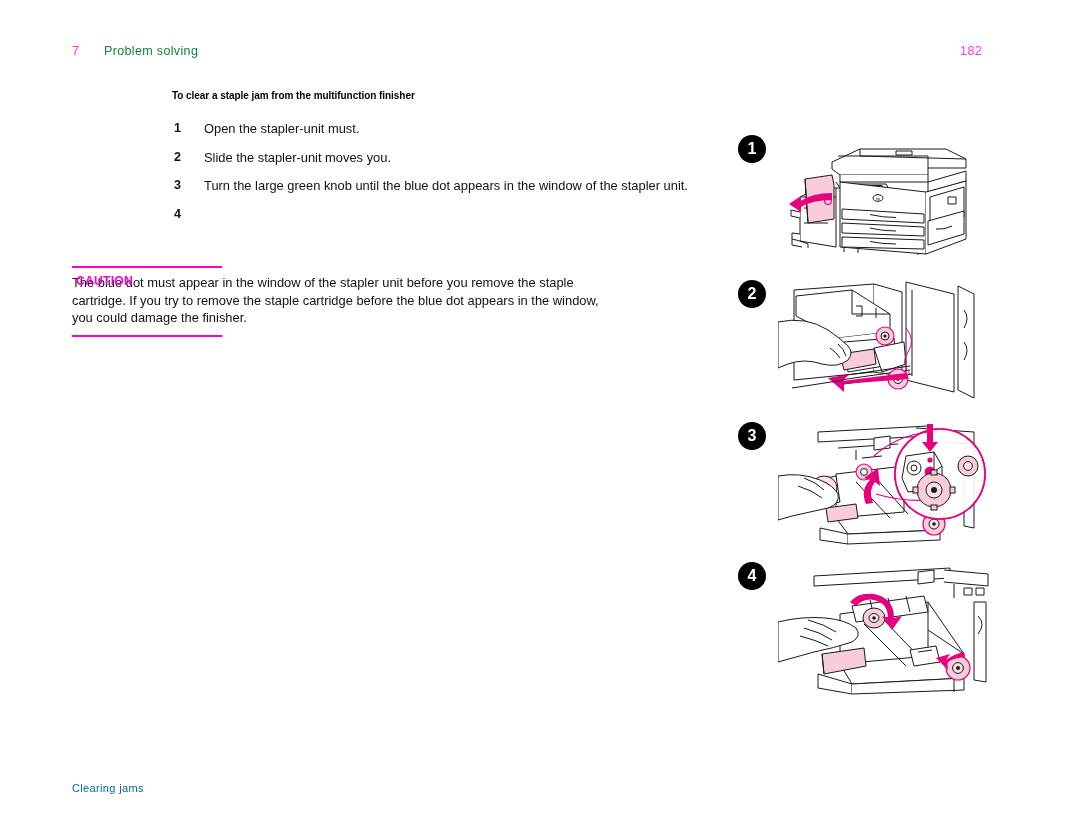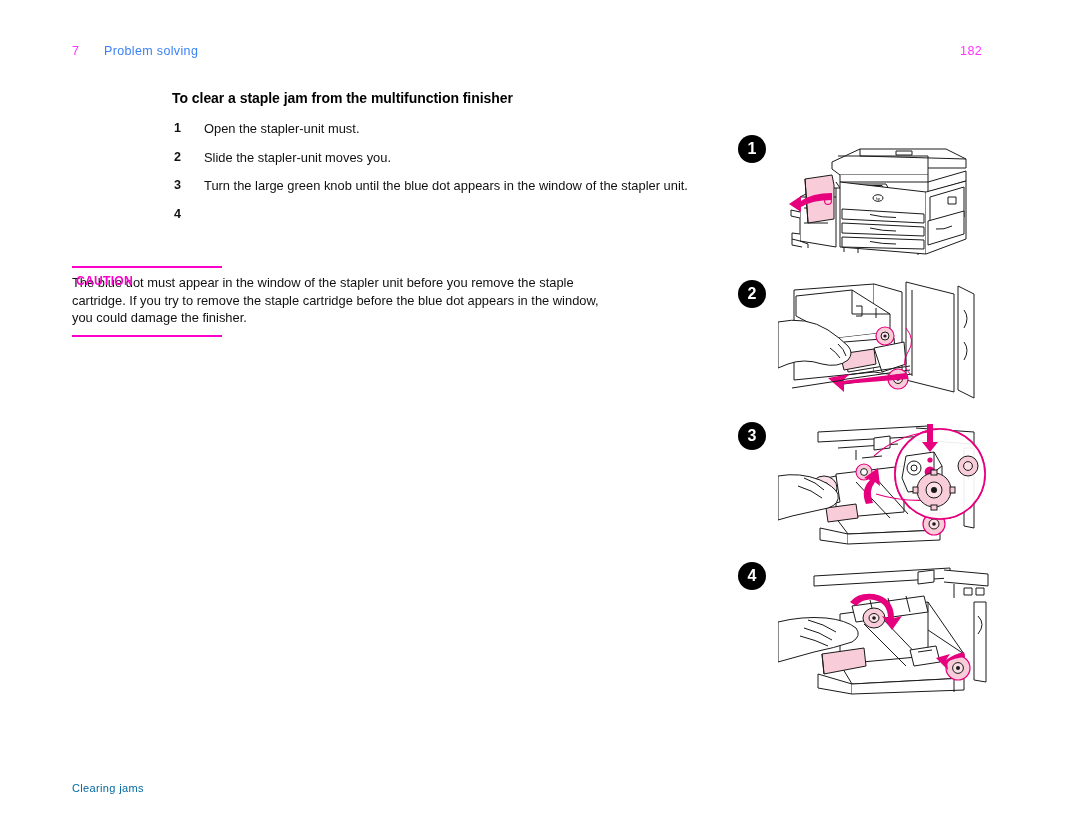--- a/index.html
+++ b/index.html
@@ -30,39 +30,39 @@
     top: 0;
     font-size: 12.5px;
     color: #ff33ff;
     font-weight: 400;
   }
   #page-header .chapter-name {
     position: absolute;
     left: 32px;
     top: 0;
     font-size: 12.5px;
-    color: #3b82f6;
+    color: #15803d;
     letter-spacing: 0.35px;
   }
   #page-header .folio {
     position: absolute;
     right: 26px;
     top: 0;
     font-size: 12.5px;
     color: #ff33ff;
     letter-spacing: 0.35px;
   }
 
   
   #section-title {
     position: absolute;
     left: 172px;
     top: 90px;
     width: 600px;
-    font-size: 14px;
+    font-size: 10px;
     font-weight: bold;
     letter-spacing: -0.05px;
     color: #000;
   }
 
   #steps {
     position: absolute;
     left: 172px;
     top: 120px;
     width: 576px;

